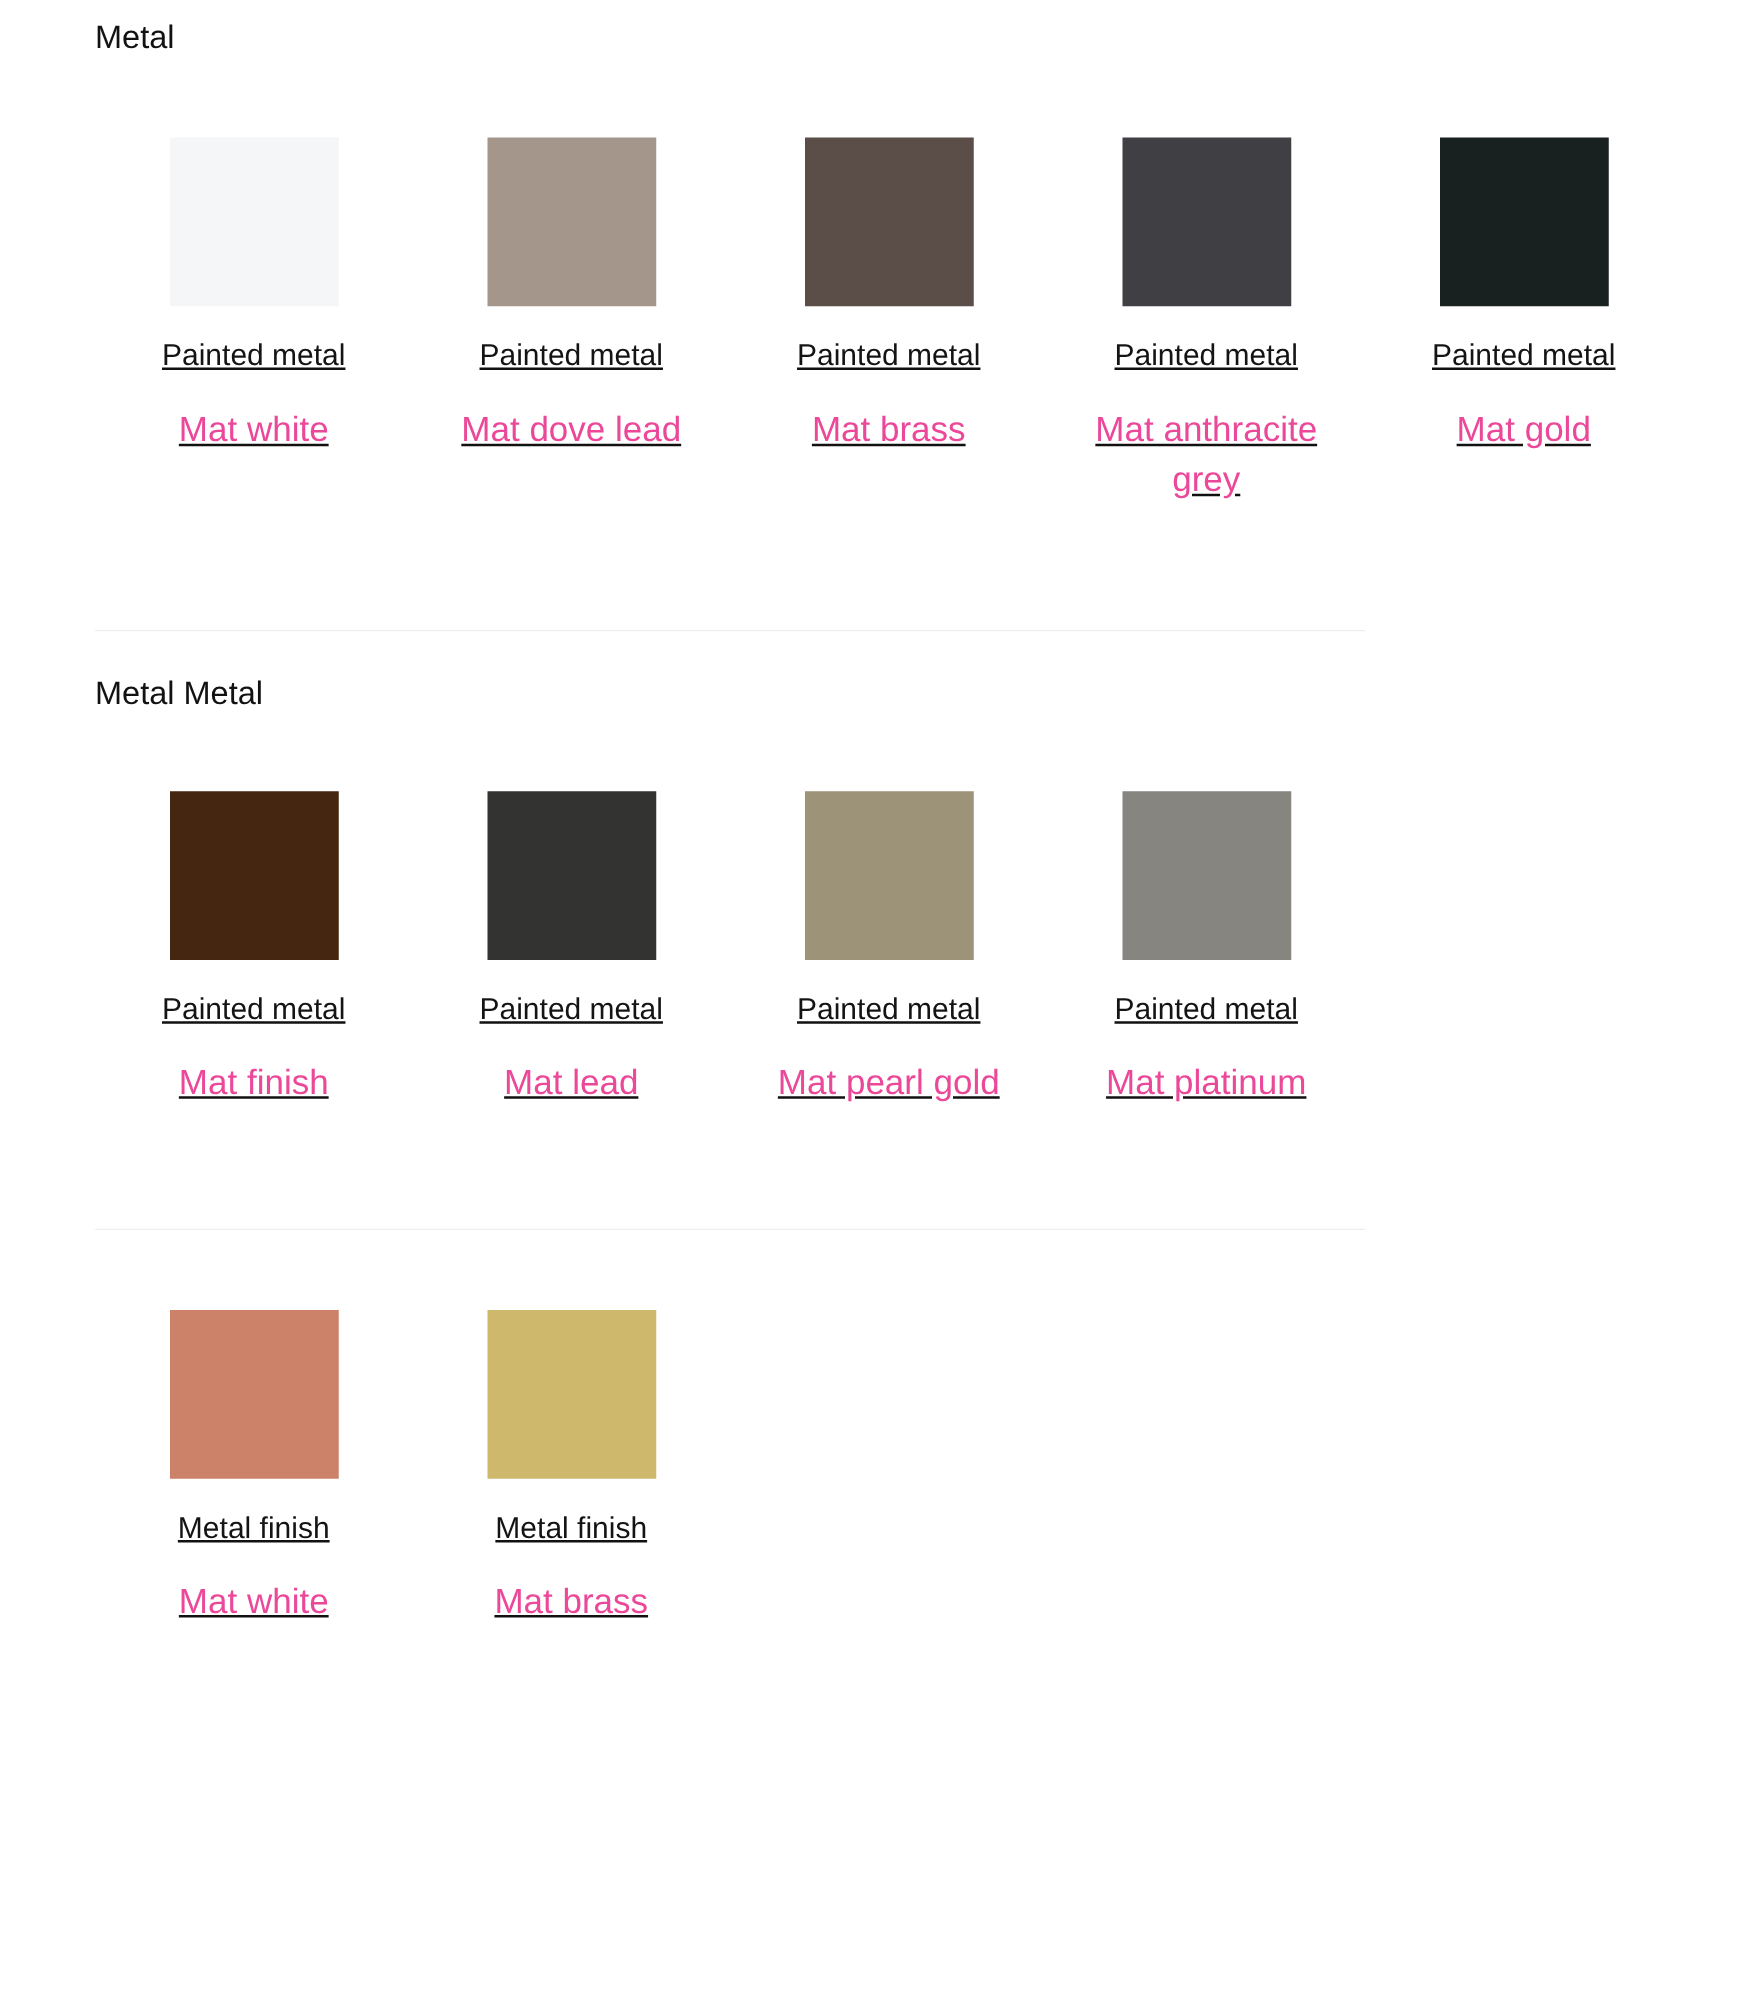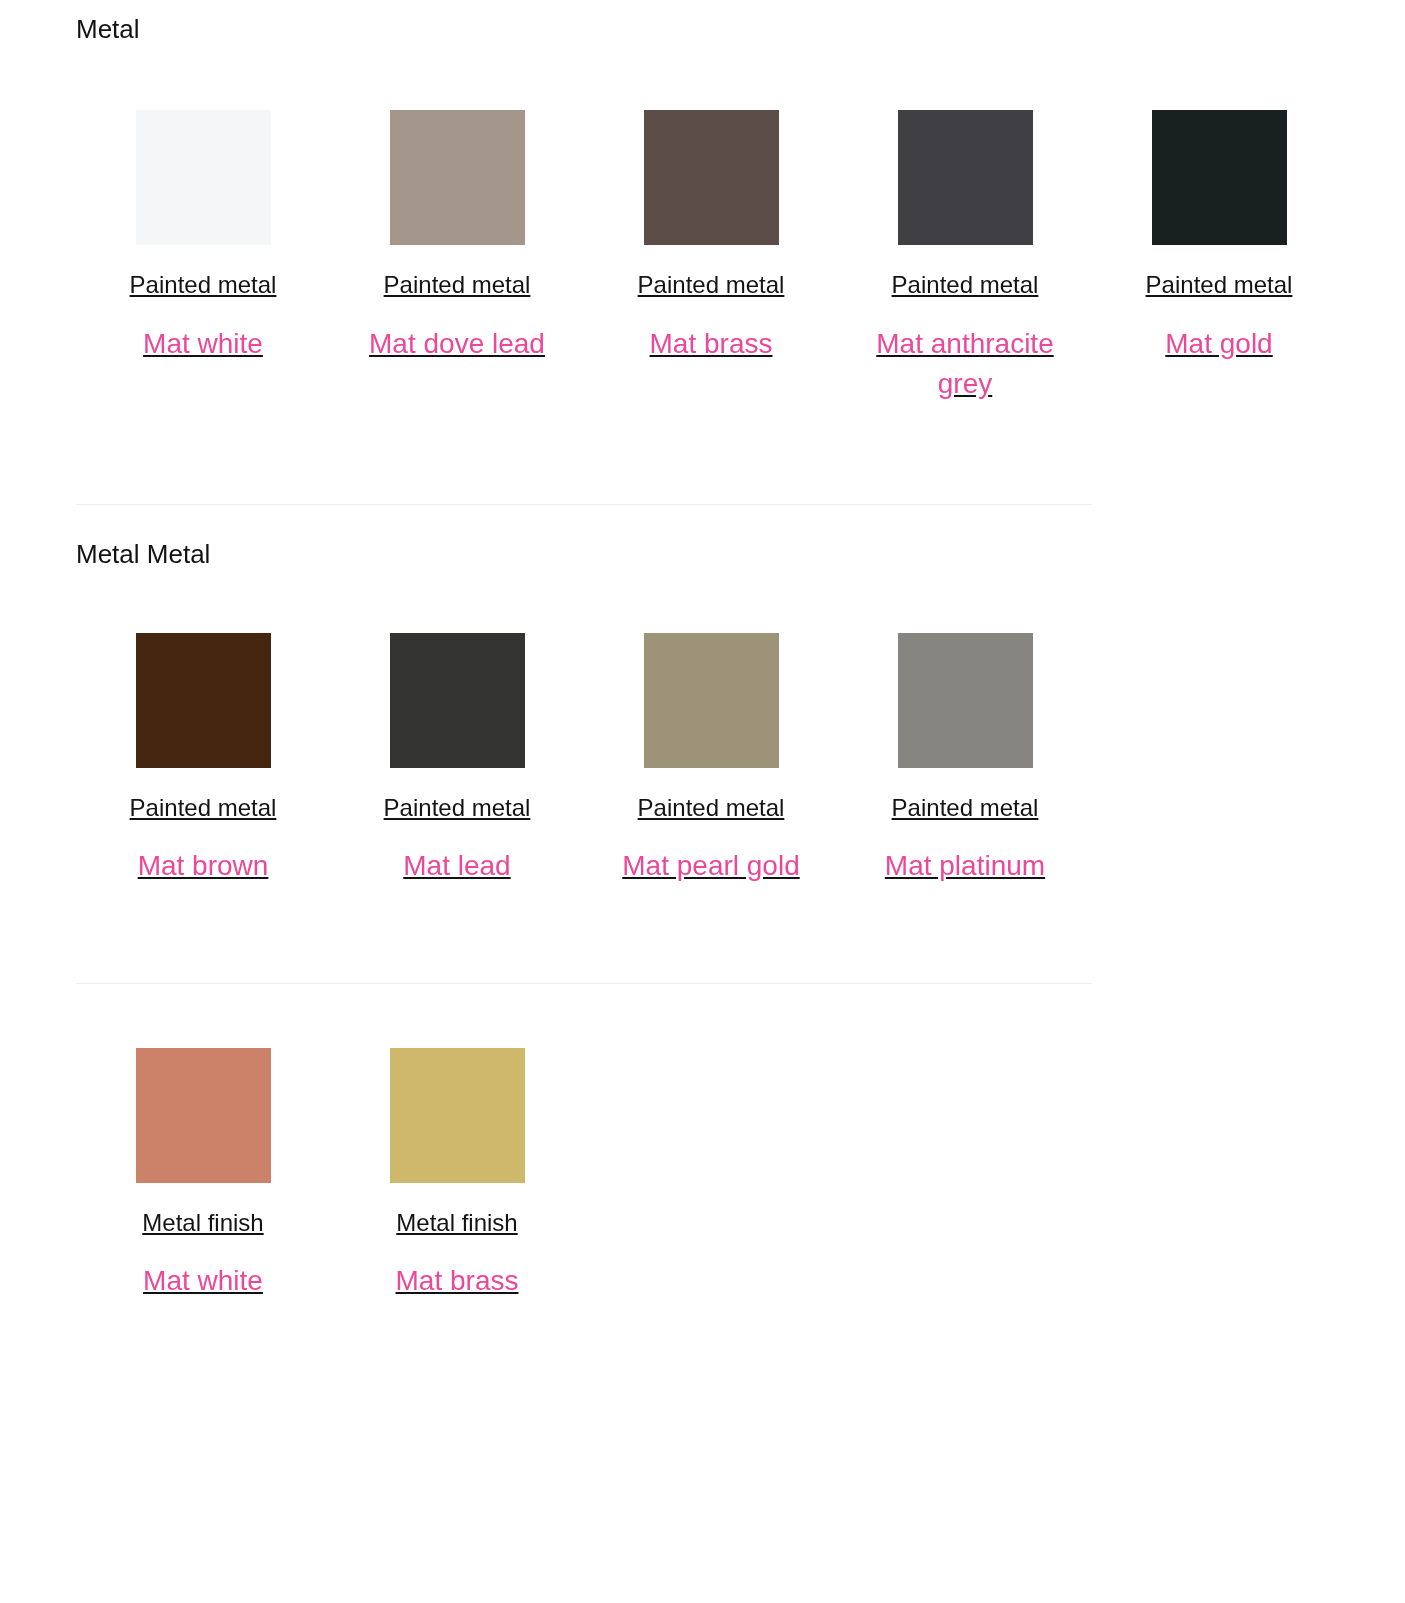--- a/index.html
+++ b/index.html
@@ -141,21 +141,21 @@
   <hr class="divider divider-1" style="background: rgb(238, 238, 238);">
 
   <section class="section section-2">
     <h2 class="section-heading">Metal Metal</h2>
 
     <div class="swatch-grid grid-plus">
 
       <div class="swatch-cell">
         <span class="swatch-chip" style="background: rgb(69, 38, 17);"></span>
         <span class="swatch-type">Painted metal</span>
-        <span class="swatch-name">Mat brown</span>
+        <span class="swatch-name">Mat finish</span>
       </div>
 
       <div class="swatch-cell">
         <span class="swatch-chip" style="background: rgb(51, 51, 49);"></span>
         <span class="swatch-type">Painted metal</span>
         <span class="swatch-name">Mat lead</span>
       </div>
 
       <div class="swatch-cell">
         <span class="swatch-chip" style="background: rgb(157, 147, 120);"></span>

